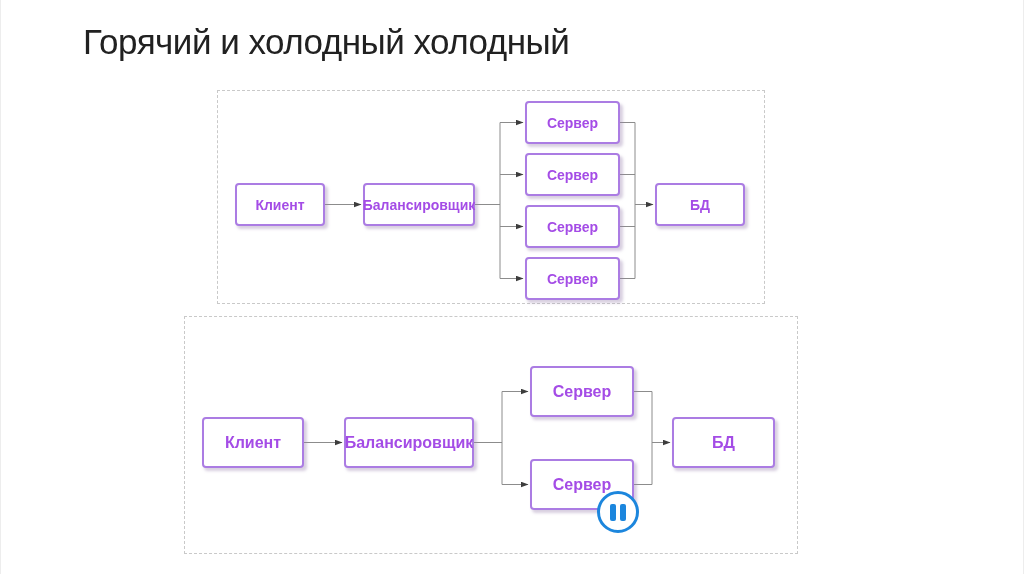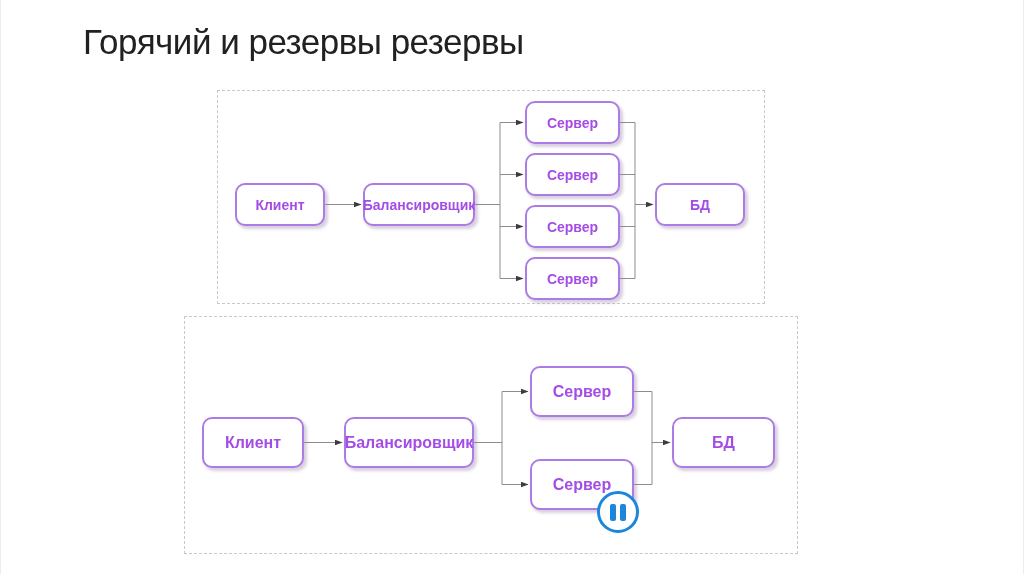--- a/index.html
+++ b/index.html
@@ -36,21 +36,21 @@
   .diagram{
     position:absolute;
     border:1px dashed var(--container-border);
     background:#ffffff;
   }
   .diagram svg{position:absolute;left:0;top:0;}
   .node{
     position:absolute;
     background:#ffffff;
     border:2px solid var(--box-border);
-    border-radius:10px;
+    border-radius:4px;
     box-shadow:2.5px 3px 3px rgba(152,130,173,0.38);
     display:flex;align-items:center;justify-content:center;
     color:var(--box-text);
     font-weight:bold;
     box-sizing:border-box;
     white-space:nowrap;
   }
   .d1 .node{font-size:14px;}
   .d2 .node{font-size:16px;}
   .pause-badge{
@@ -68,21 +68,21 @@
     width:6px;height:17px;
     background:var(--pause-blue);
     border-radius:2px;
   }
 </style>
 </head>
 <body>
 
 <div class="slide">
 
-  <div class="slide-title">Горячий и резервы резервы</div>
+  <div class="slide-title">Горячий и холодный холодный</div>
 
   <div class="diagram d1" style="left:216px;top:90px;width:546px;height:212px;">
 
     <svg width="546" height="212" viewBox="0 0 546 212">
       <defs>
         <marker id="ah1" markerWidth="8" markerHeight="7" refX="7.5" refY="3" orient="auto" markerUnits="userSpaceOnUse">
           <path d="M0,0 L8,3 L0,6 Z" fill="#3d3d3d"></path>
         </marker>
       </defs>
       <g stroke="#8c8c8c" stroke-width="1" fill="none">

